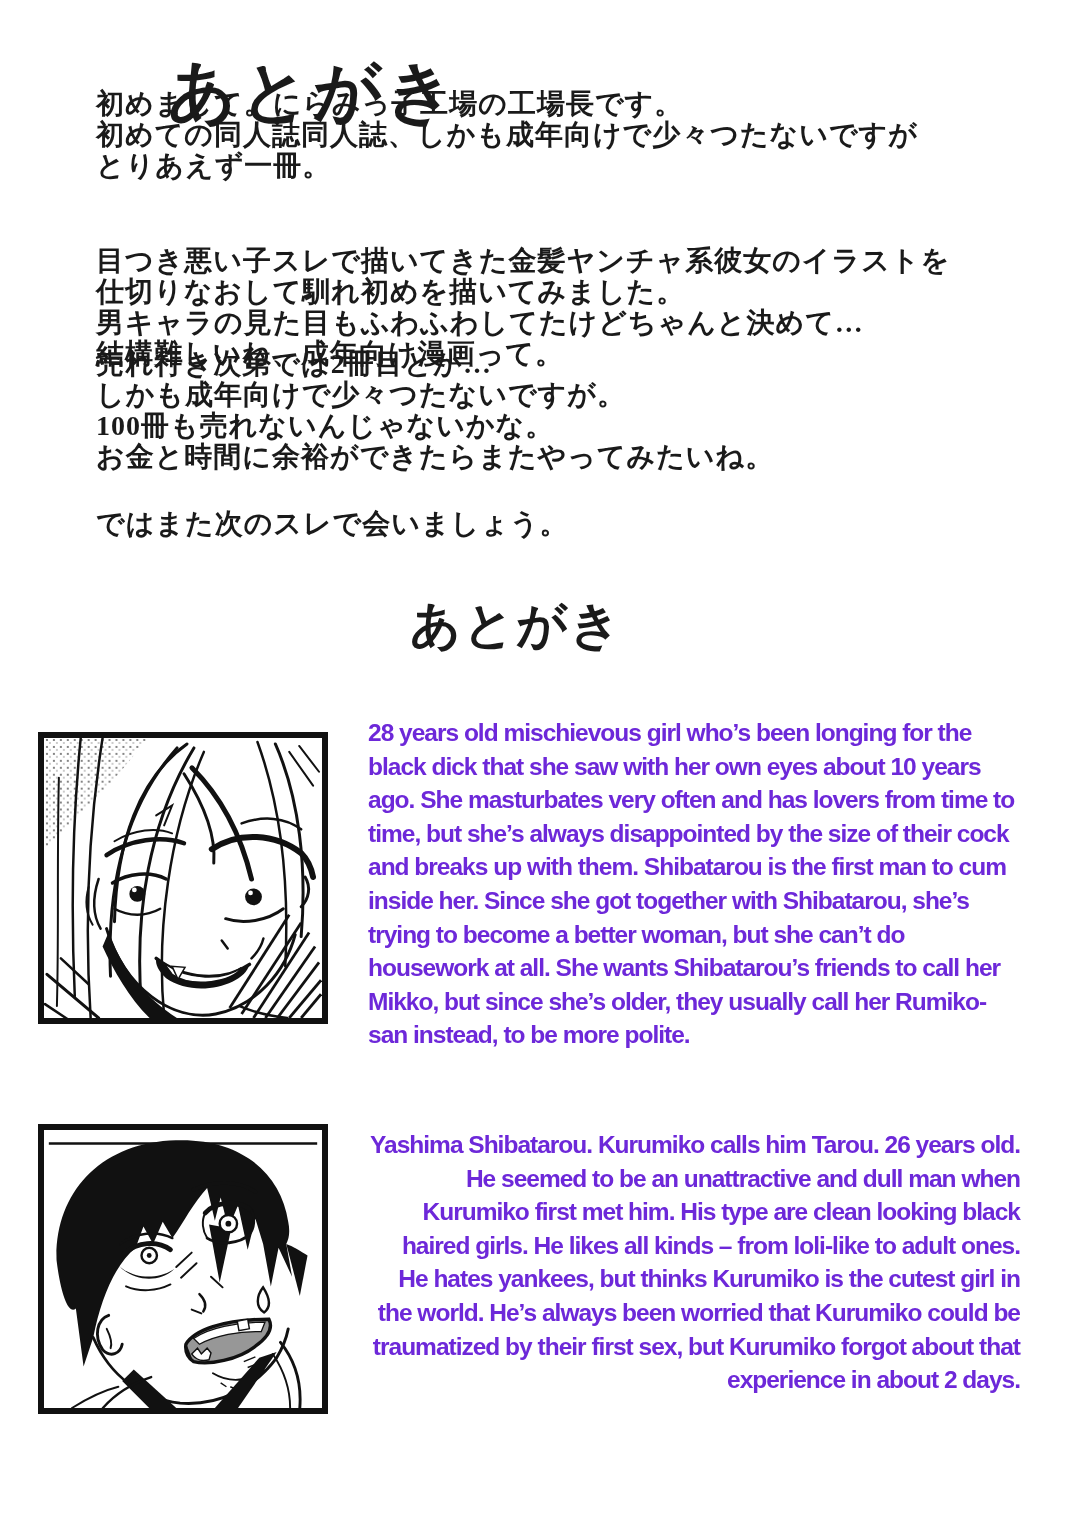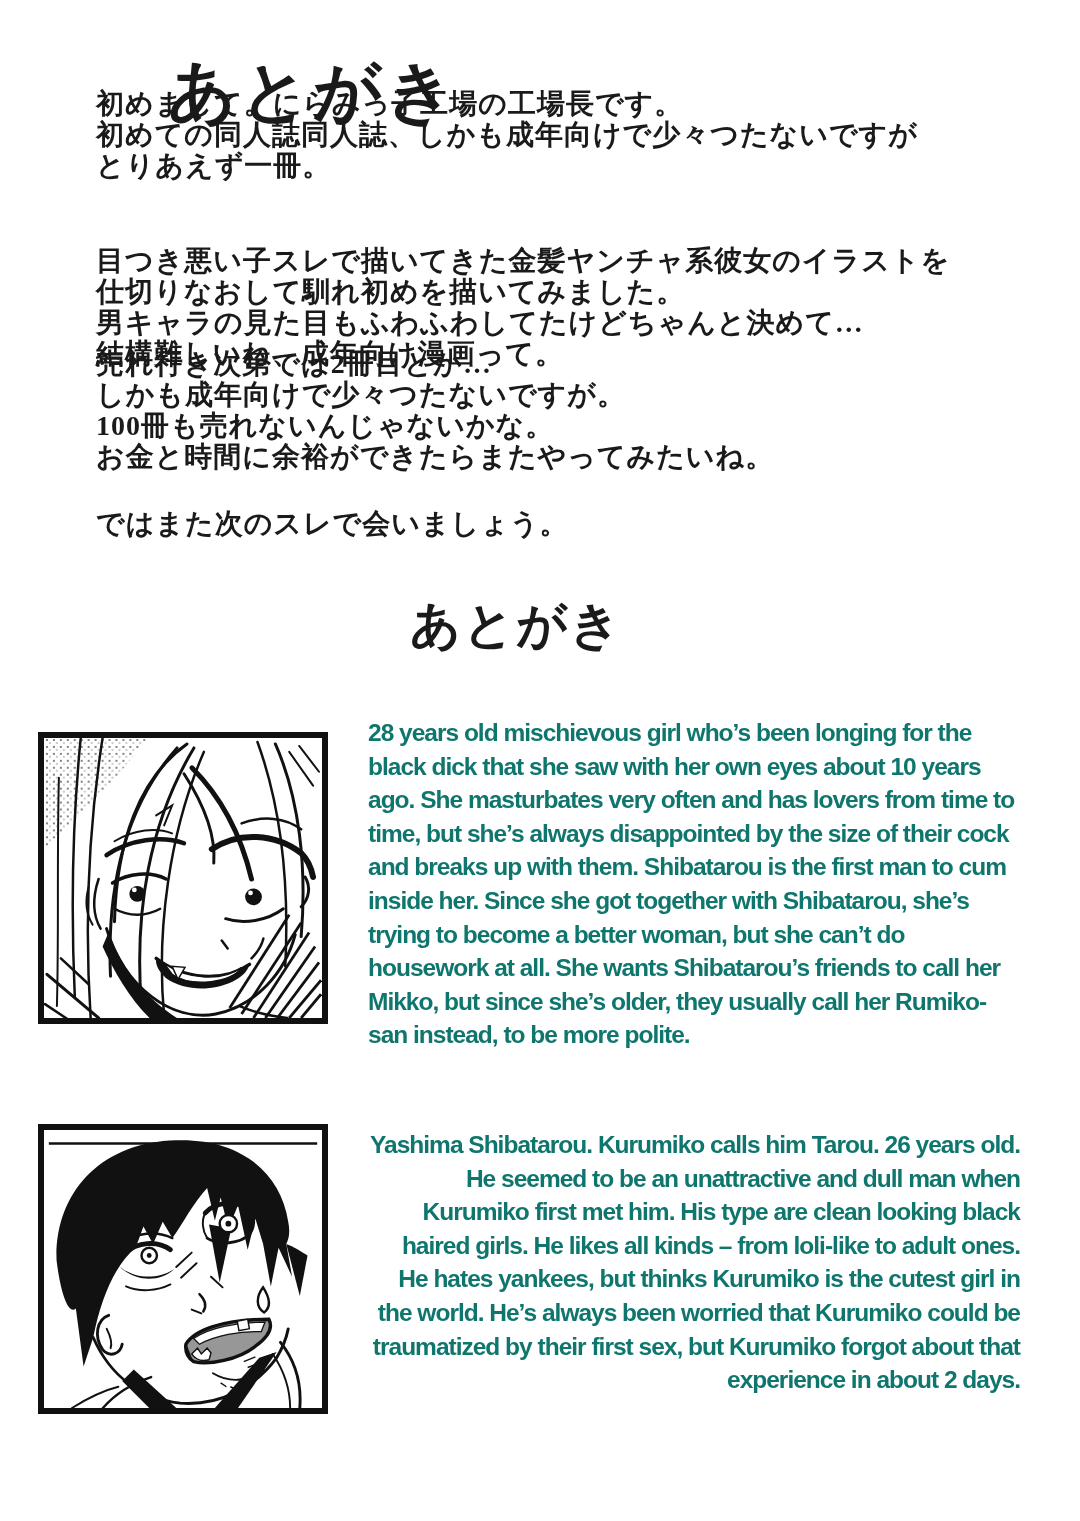--- a/index.html
+++ b/index.html
@@ -56,21 +56,21 @@
   .portrait.man{top:1124px; height:290px;}
   .portrait svg{display:block; width:100%; height:100%;}
   .char-desc{
     position:absolute;
     left:368px;
     width:652px;
     font-weight:700;
     font-size:24.5px;
     line-height:33.6px;
     letter-spacing:-1px;
-    color:#0f766e;
+    color:#6d28d9;
   }
   .char-desc.d1{top:716px;}
   .char-desc.d2{top:1128px;text-align:right;}
   .ln{stroke:#111;fill:none;stroke-linecap:round;}
 </style>
 </head>
 <body>
 
 <div class="page">
 

